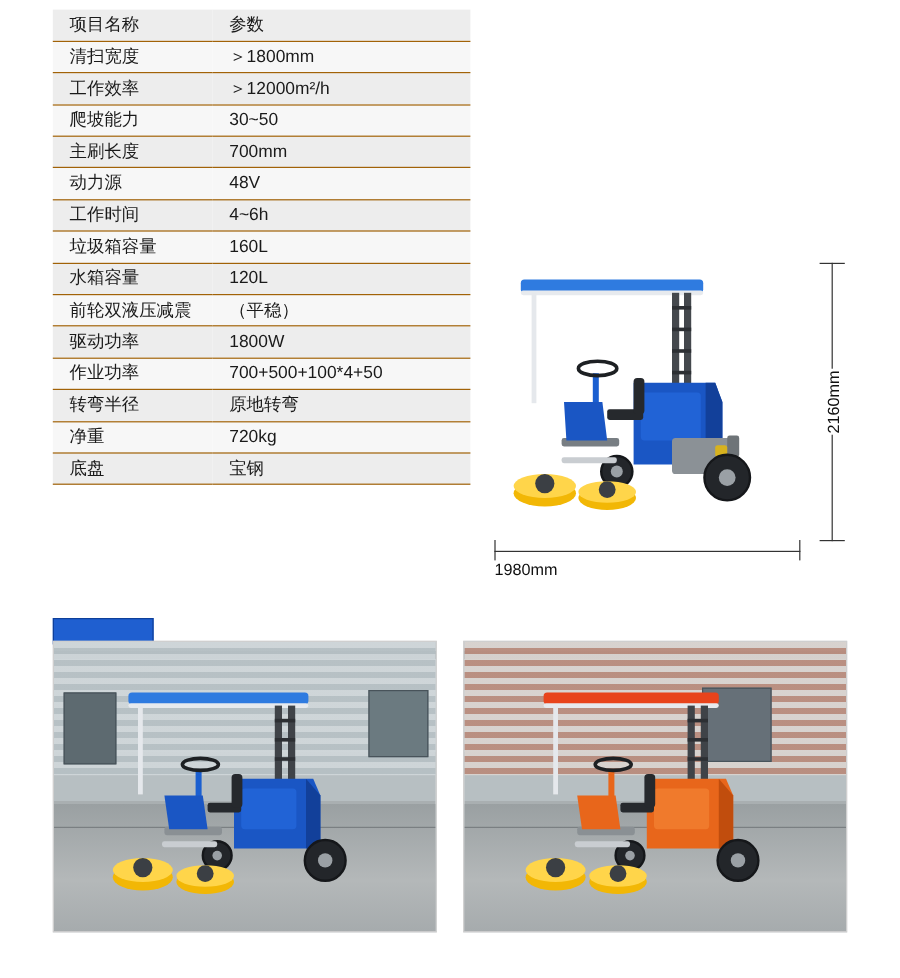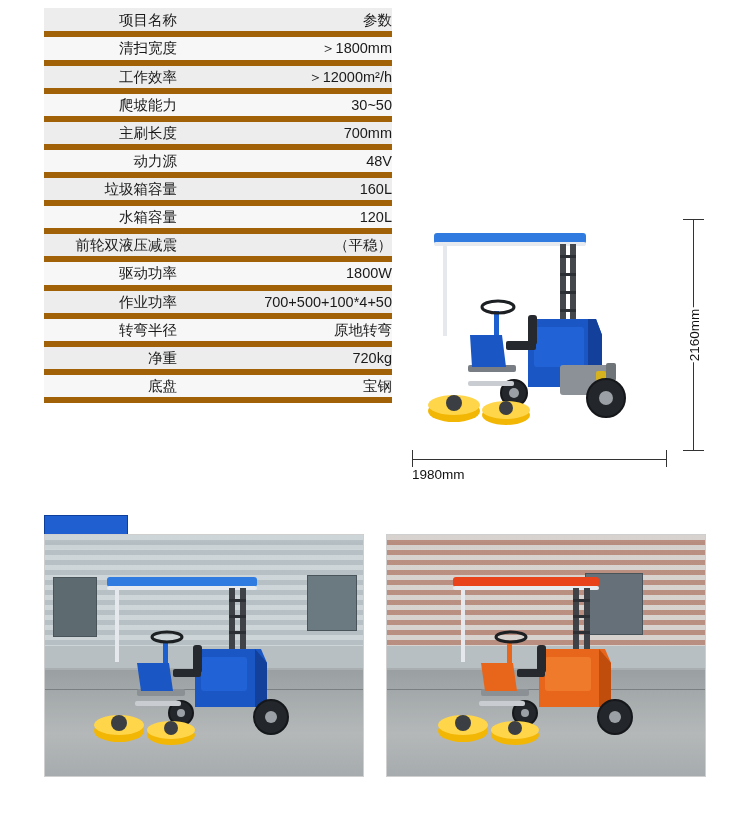--- a/index.html
+++ b/index.html
@@ -21,24 +21,23 @@
     position: absolute;
     left: 44px; top: 8px;
     width: 348px;
     border-collapse: collapse;
     font-size: 14.5px;
     color: #1a1a1a;
   }
   .spec-table tr { height: 26.4px; }
   .spec-table td {
     padding: 2px 0 2px 14px;
-    border-bottom: 6px solid #a16207;
+    border-bottom: 1px solid #a16207;
     line-height: 1.25;
     white-space: nowrap;
-    text-align: right;
   }
   .spec-table td.k { width: 133px; }
   .spec-table tr:nth-child(odd) { background: #ededed; }
   .spec-table tr:nth-child(even) { background: #f7f7f7; }
 
   
   .diagram {
     position: absolute;
     left: 400px; top: 205px;
     width: 336px; height: 290px;
@@ -177,20 +176,24 @@
         <td class="k">爬坡能力</td>
         <td class="v">30~50</td>
       </tr>
       <tr>
         <td class="k">主刷长度</td>
         <td class="v">700mm</td>
       </tr>
       <tr>
         <td class="k">动力源</td>
         <td class="v">48V</td>
+      </tr>
+      <tr>
+        <td class="k">工作时间</td>
+        <td class="v">4~6h</td>
       </tr>
       <tr>
         <td class="k">垃圾箱容量</td>
         <td class="v">160L</td>
       </tr>
       <tr>
         <td class="k">水箱容量</td>
         <td class="v">120L</td>
       </tr>
       <tr>

